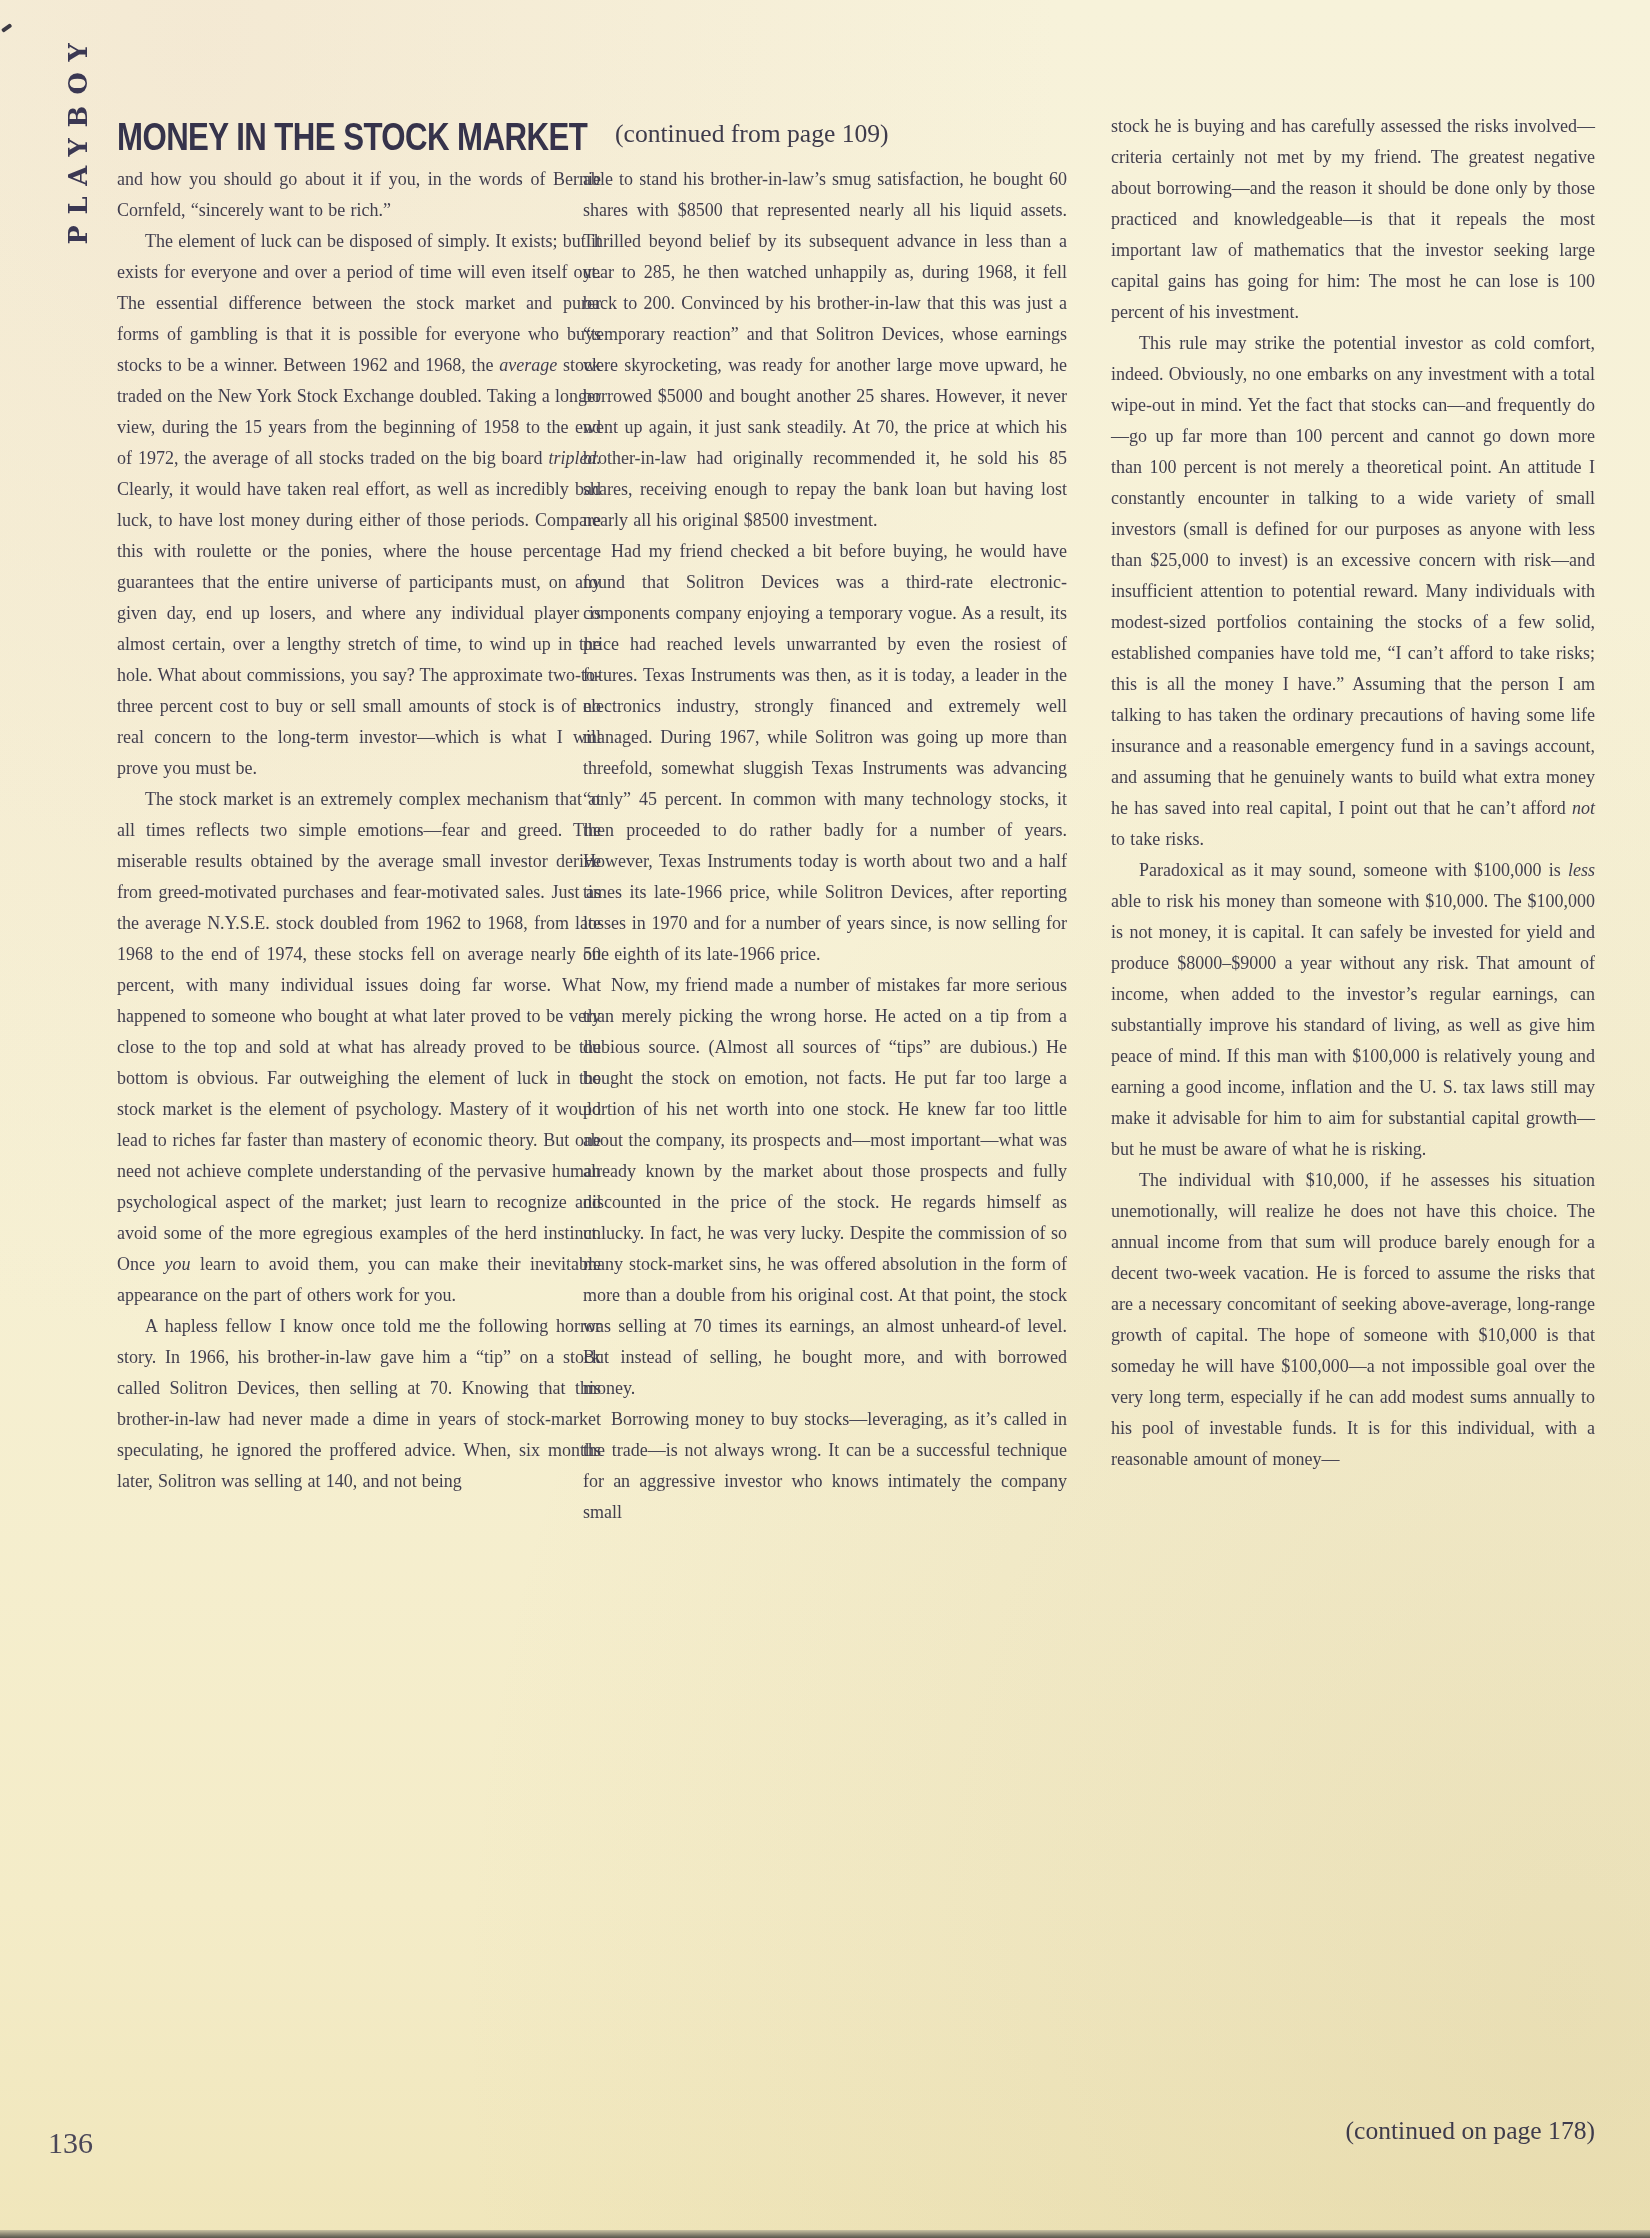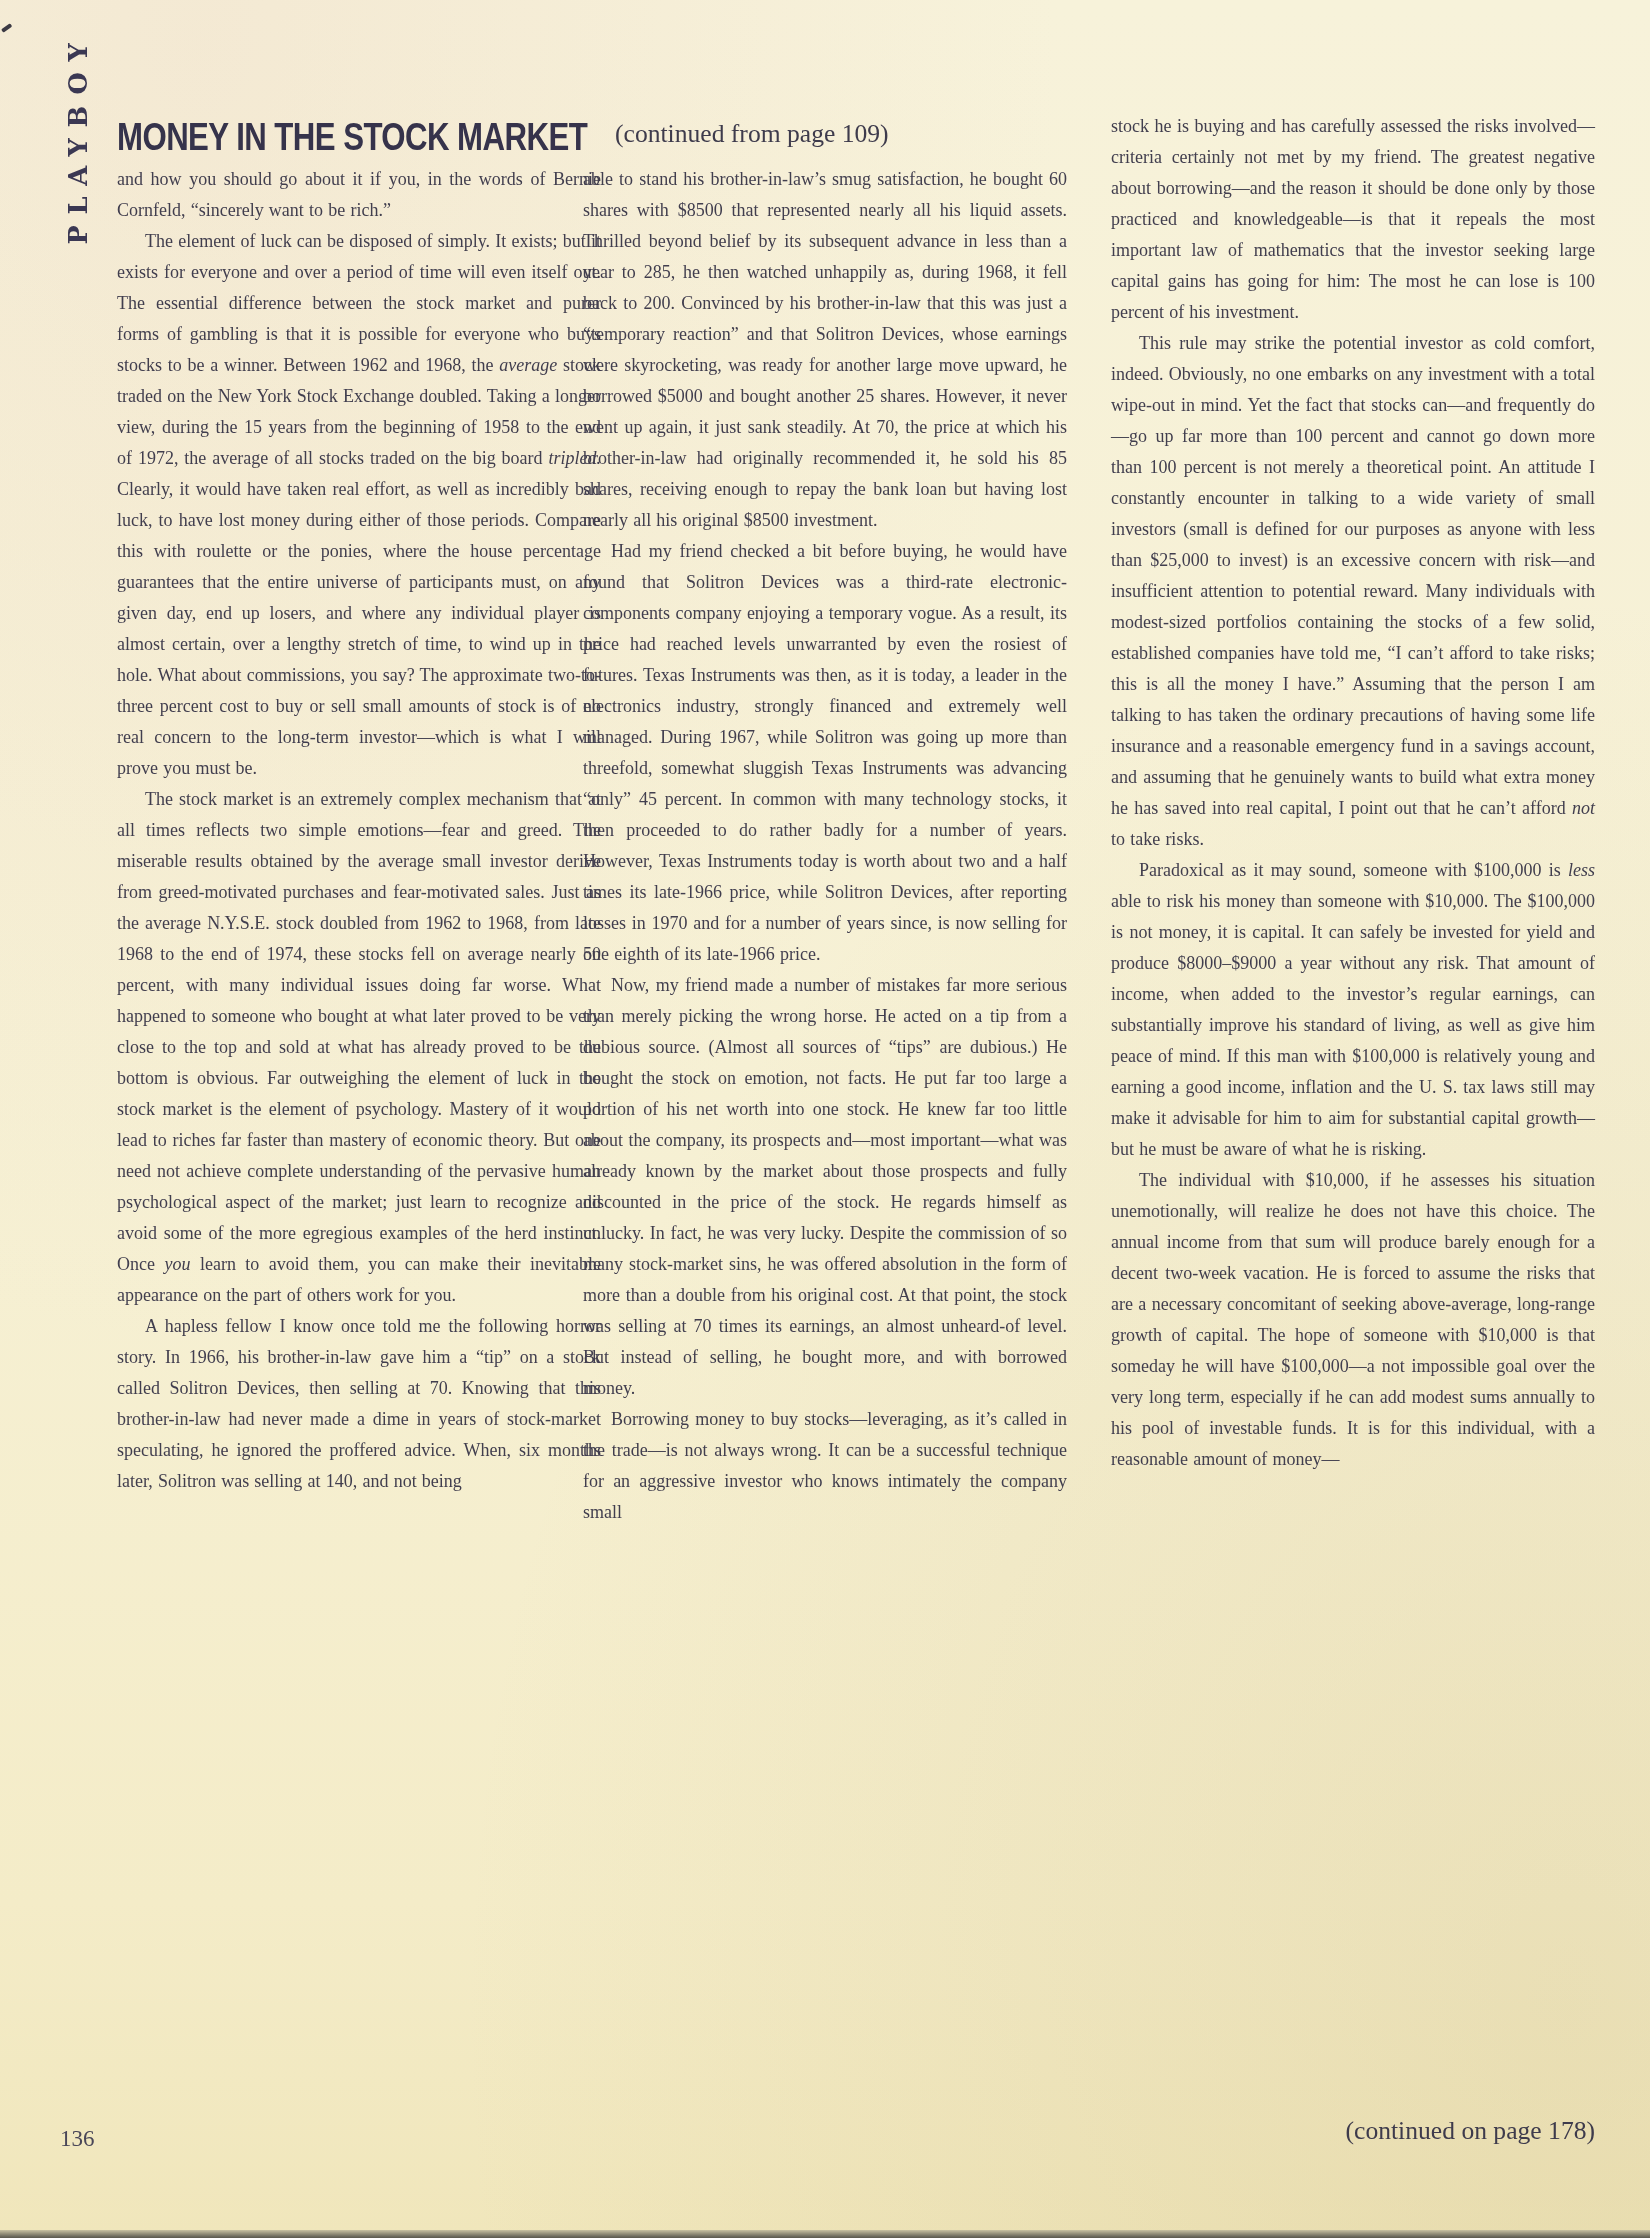--- a/index.html
+++ b/index.html
@@ -71,22 +71,22 @@
   .continued-on {
     position: absolute;
     left: 1111px; top: 2116px;
     width: 484px;
     text-align: right;
     font-size: 25.6px;
     color: #3e3b4c;
   }
   .folio {
     position: absolute;
-    left: 60px; top: 2126px;
-    font-size: 23px;
+    left: 48px; top: 2126px;
+    font-size: 30px;
     color: #4a4758;
   }
   .bottom-edge {
     position: absolute;
     left: 0; bottom: 0;
     width: 100%; height: 9px;
     background: linear-gradient(180deg, #c9c2a2 0%, #6e6c5e 70%, #4e4d44 100%);
   }
 </style>
 </head>

